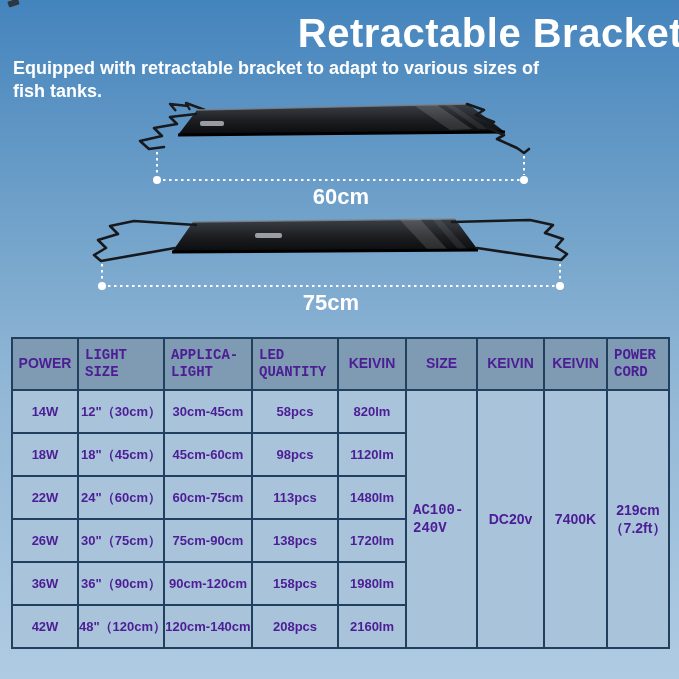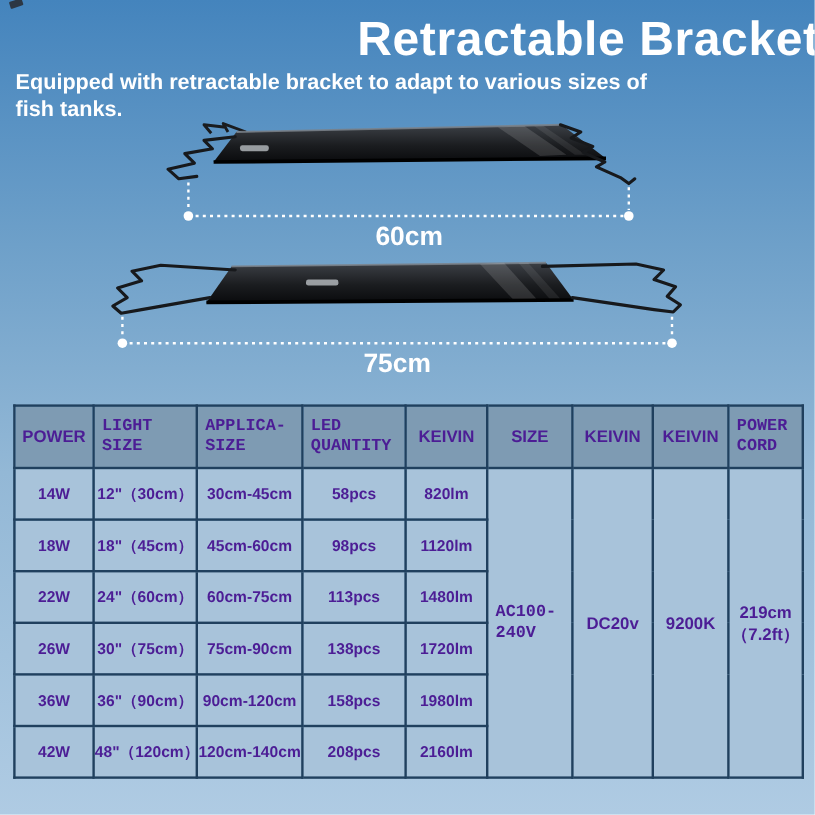--- a/index.html
+++ b/index.html
@@ -122,42 +122,42 @@
       <col style="width:67px">
         <col style="width:63px">
         <col style="width:62px">
     </colgroup>
     <thead>
       <tr>
         <th>POWER</th>
         <th class="ha-left">LIGHT
 SIZE</th>
         <th class="ha-left">APPLICA-
-SIZE</th>
+LIGHT</th>
         <th class="ha-left">LED
 QUANTITY</th>
         <th>KEIVIN</th>
         <th>SIZE</th>
         <th>KEIVIN</th>
         <th>KEIVIN</th>
         <th class="ha-left">POWER
 CORD</th>
       </tr>
     </thead>
     <tbody>
       <tr>
         <td>14W</td>
         <td>12"（30cm）</td>
         <td>30cm-45cm</td>
         <td>58pcs</td>
         <td>820lm</td>
         <td rowspan="6" class="merged ha-left">AC100-
 240V</td>
         <td rowspan="6" class="merged">DC20v</td>
-        <td rowspan="6" class="merged">9200K</td>
+        <td rowspan="6" class="merged">7400K</td>
         <td rowspan="6" class="merged">219cm
 （7.2ft）</td>
       </tr>
       <tr>
         <td>18W</td>
         <td>18"（45cm）</td>
         <td>45cm-60cm</td>
         <td>98pcs</td>
         <td>1120lm</td>
       </tr>

